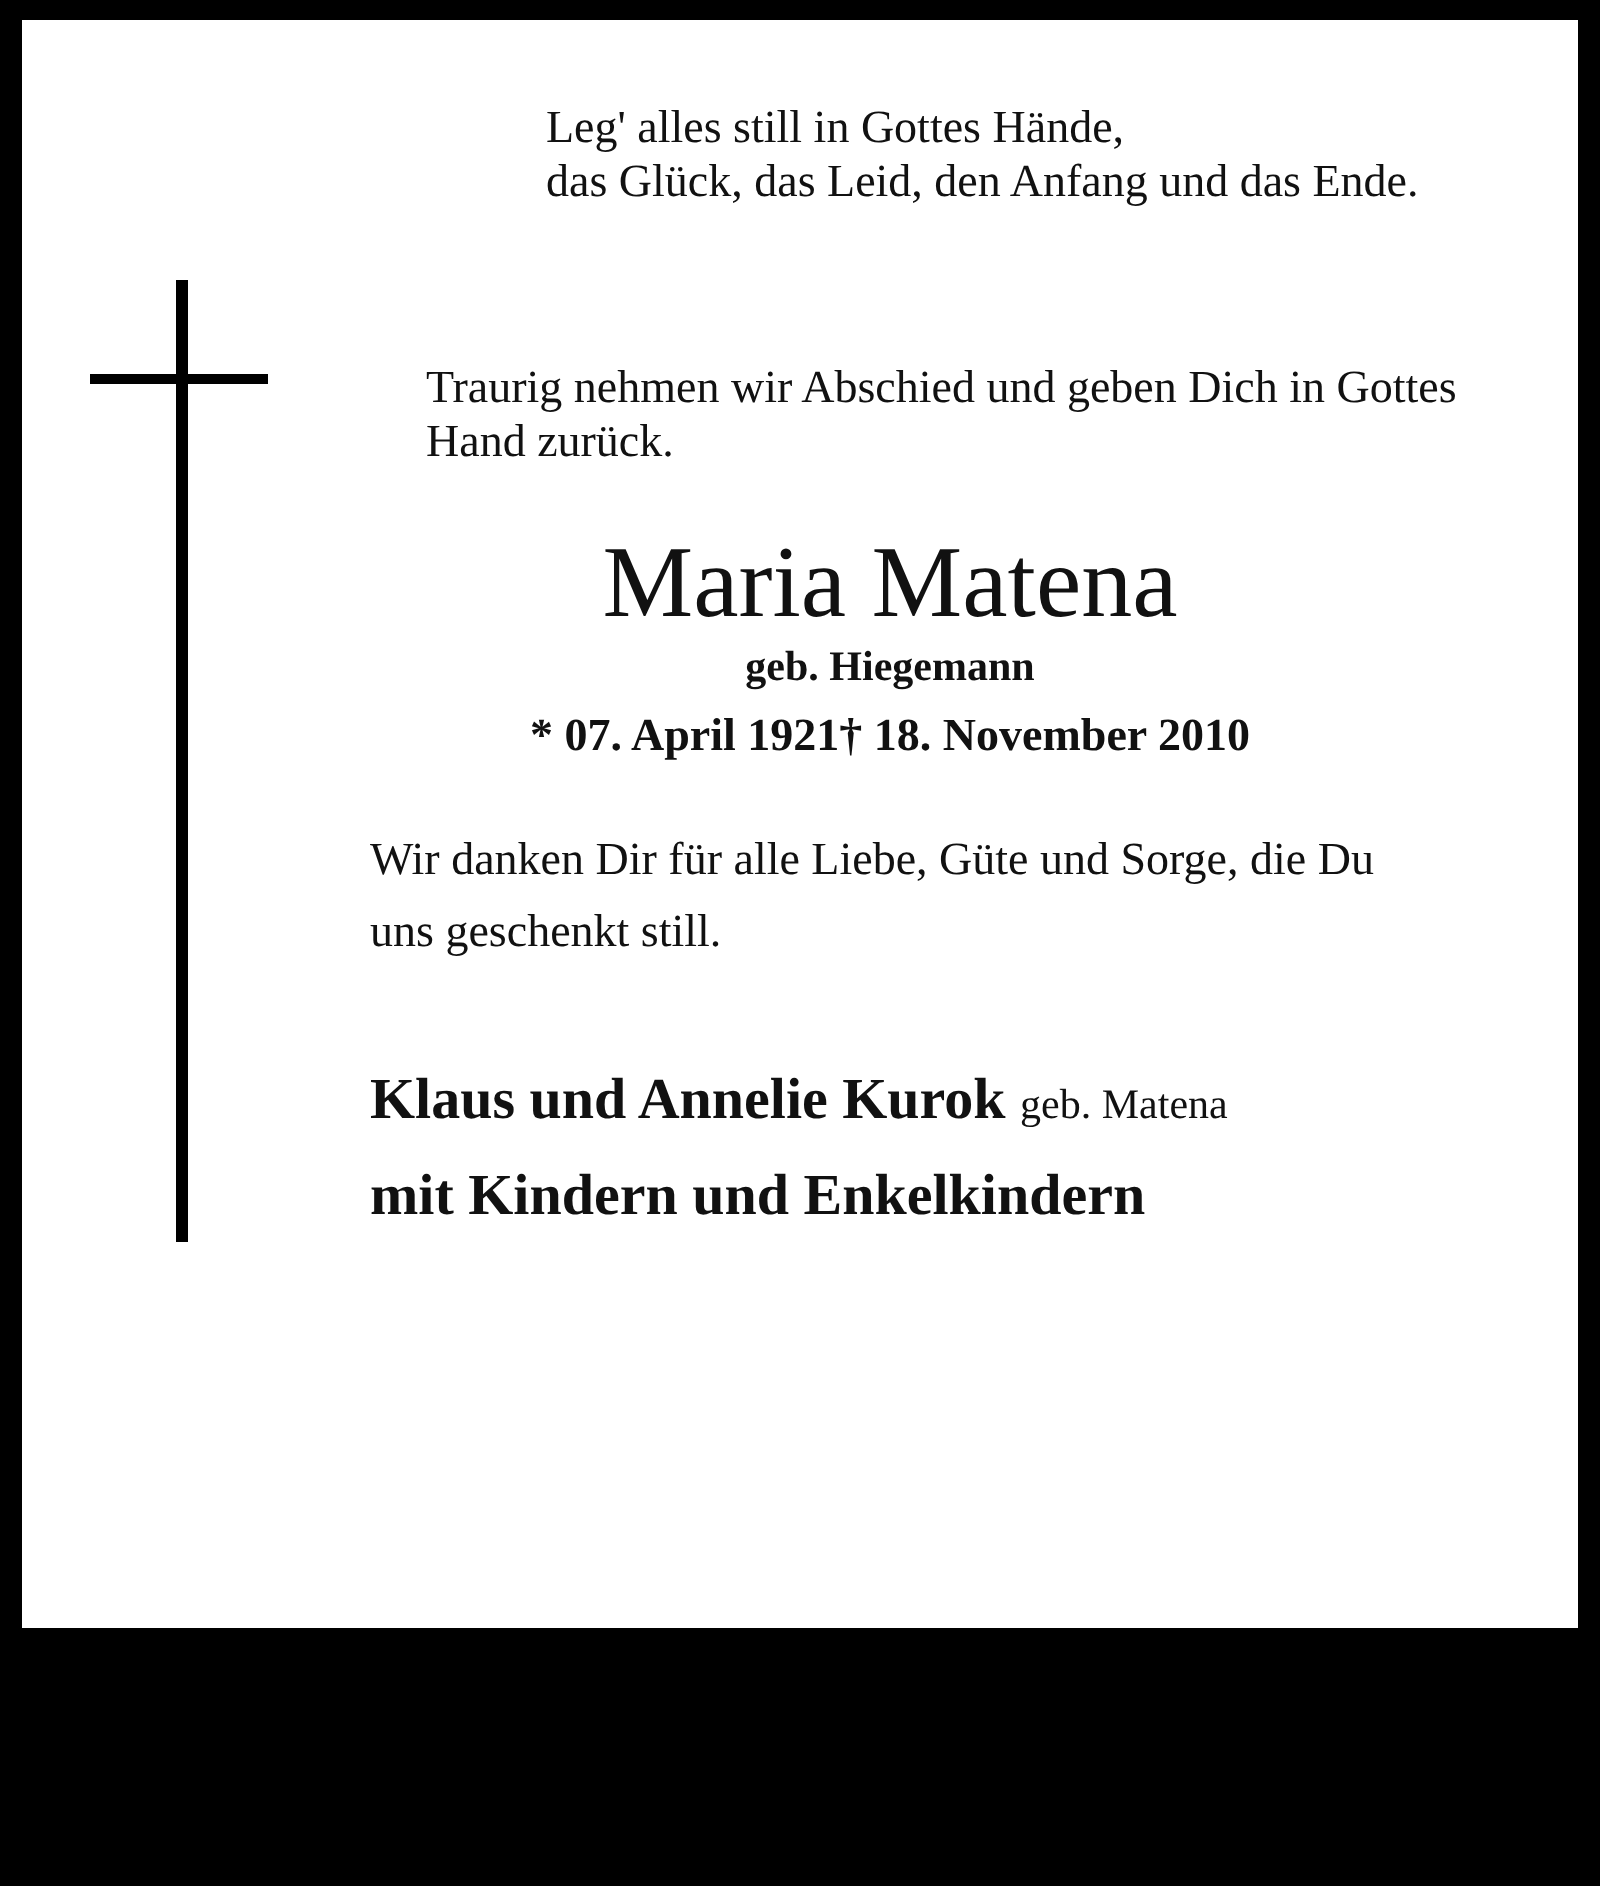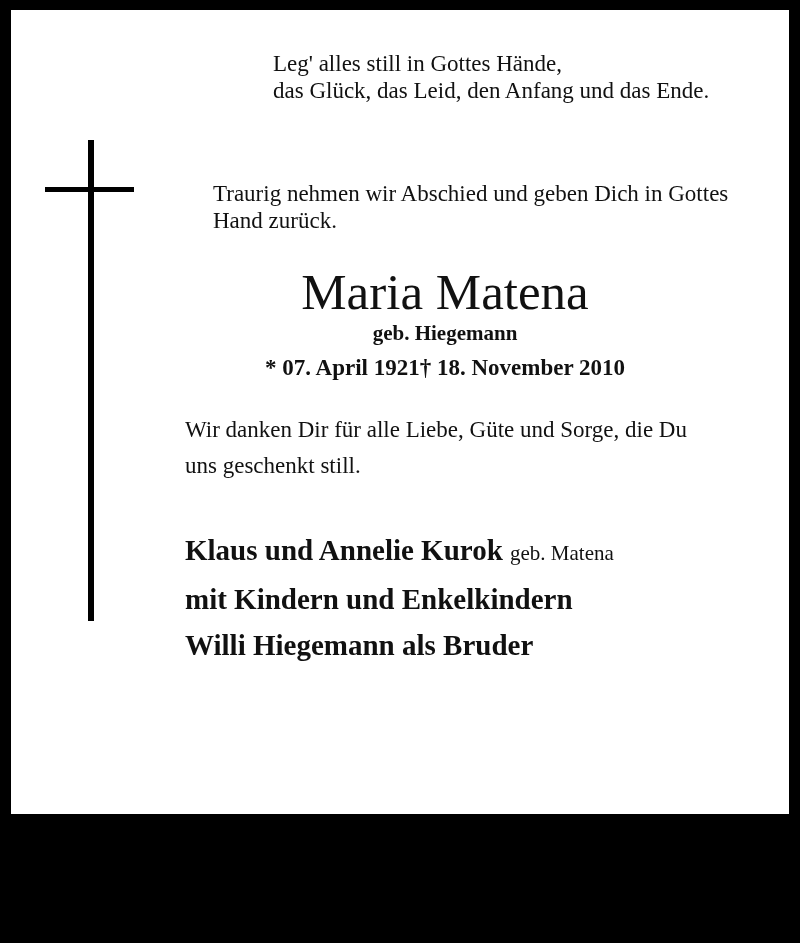--- a/index.html
+++ b/index.html
@@ -58,19 +58,16 @@
   </div>
 
   <div class="abs family">
     <div class="row">
       <span>Klaus und Annelie Kurok</span>
       <span class="sub">geb. Matena</span>
     </div>
     <div class="row">
       <span>mit Kindern und Enkelkindern</span>
     </div>
-    <div class="row">
-      <span>Willi Hiegemann als Bruder</span>
-    </div>
   </div>
 
 
 </div>
 
 </body></html>

